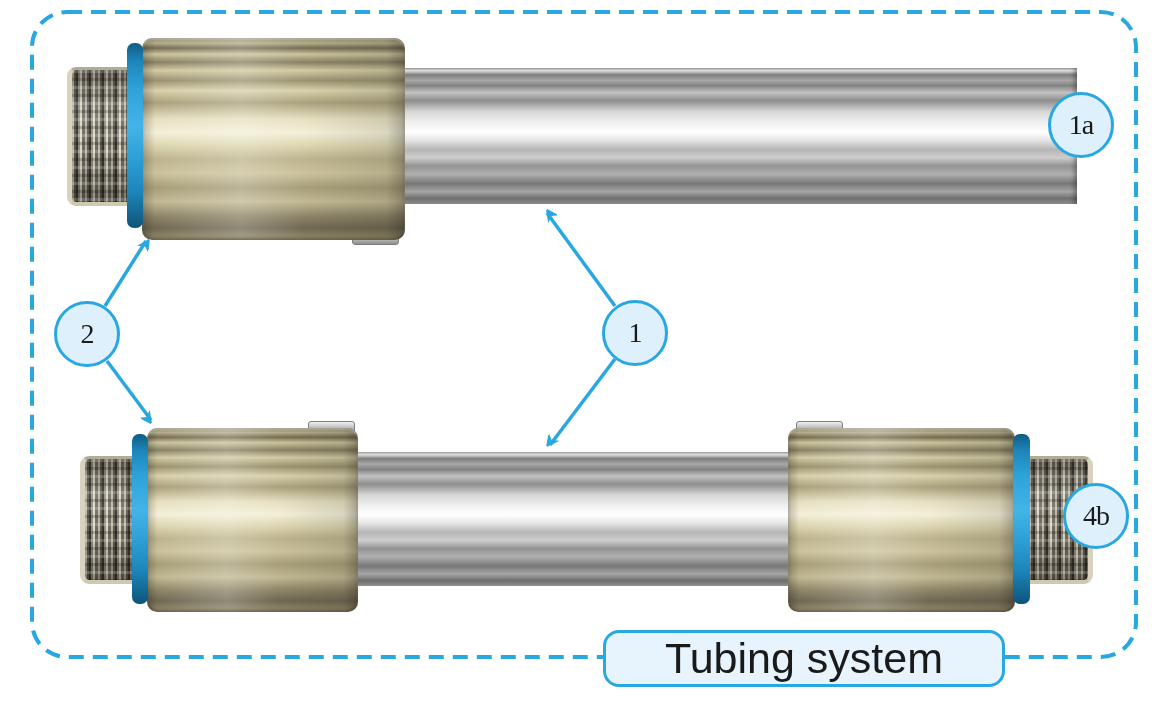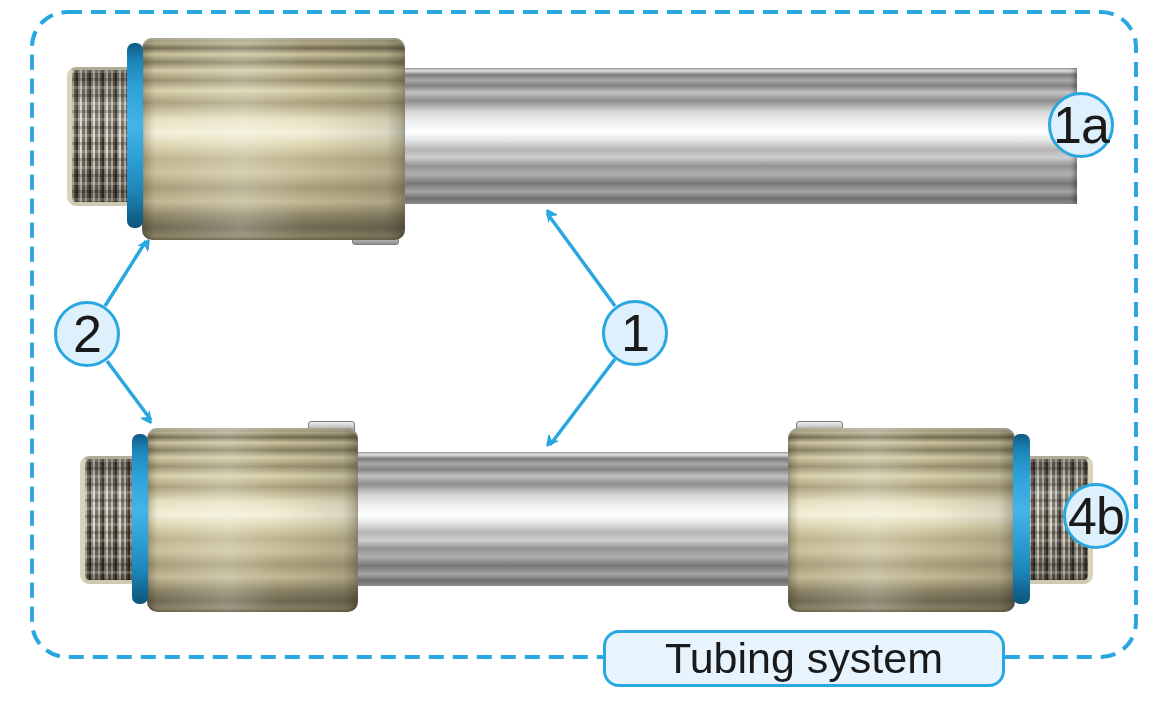--- a/index.html
+++ b/index.html
@@ -57,21 +57,21 @@
   
   .tab{
     z-index:2;border-radius:3px;border:1px solid #7e7e7e;
     background:linear-gradient(180deg,#f0f0f0,#b9b9b9 55%,#8f8f8f);
   }
   
   .callout{
     position:absolute;z-index:5;width:66px;height:66px;border-radius:50%;
     background:var(--callout-fill);border:3px solid var(--accent);
     box-sizing:border-box;display:flex;align-items:center;justify-content:center;
-    font-family:Liberation Sans, sans-serif;font-size:52px;color:var(--text);
+    font-family:Liberation Serif, serif;font-size:28px;color:var(--text);
     line-height:1;letter-spacing:-1px;
   }
   
   .caption{
     position:absolute;z-index:6;left:603px;top:630px;width:402px;height:57px;
     background:var(--caption-fill);border:3px solid var(--accent);border-radius:16px;
     box-sizing:border-box;display:flex;align-items:center;justify-content:center;
     font-family:"Liberation Sans", sans-serif;font-size:43px;color:var(--text);
   }
 </style>

